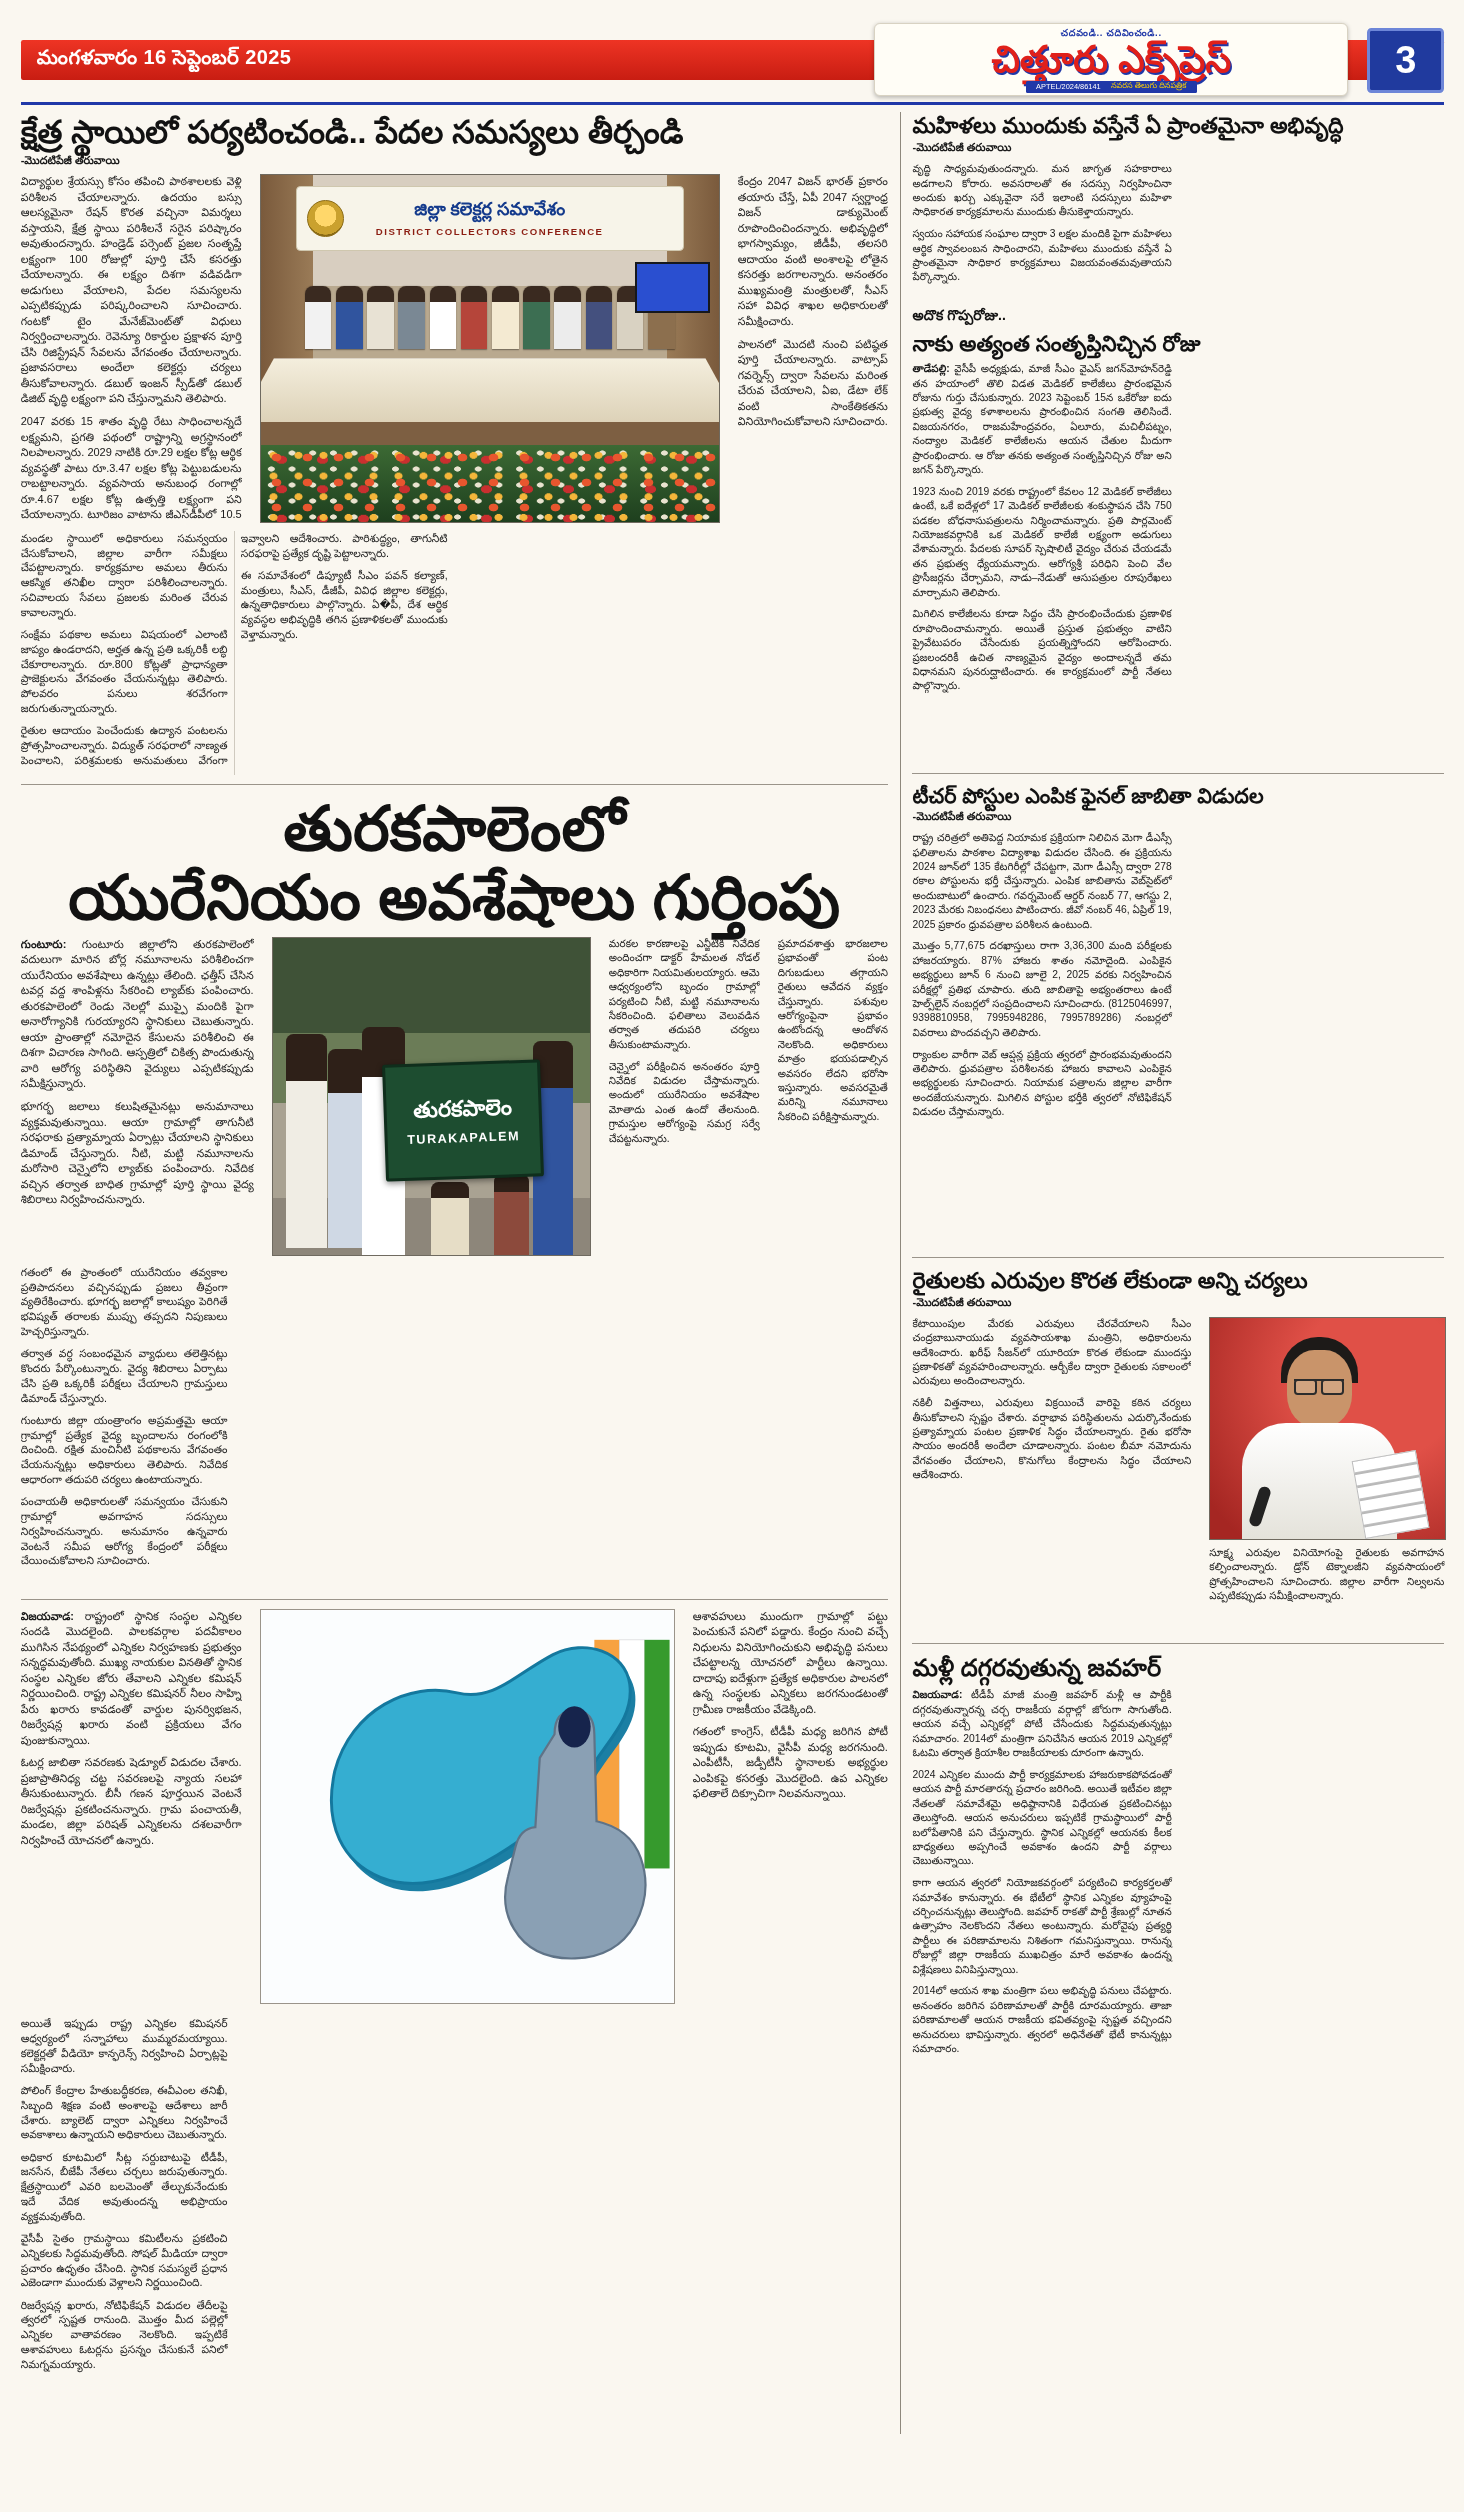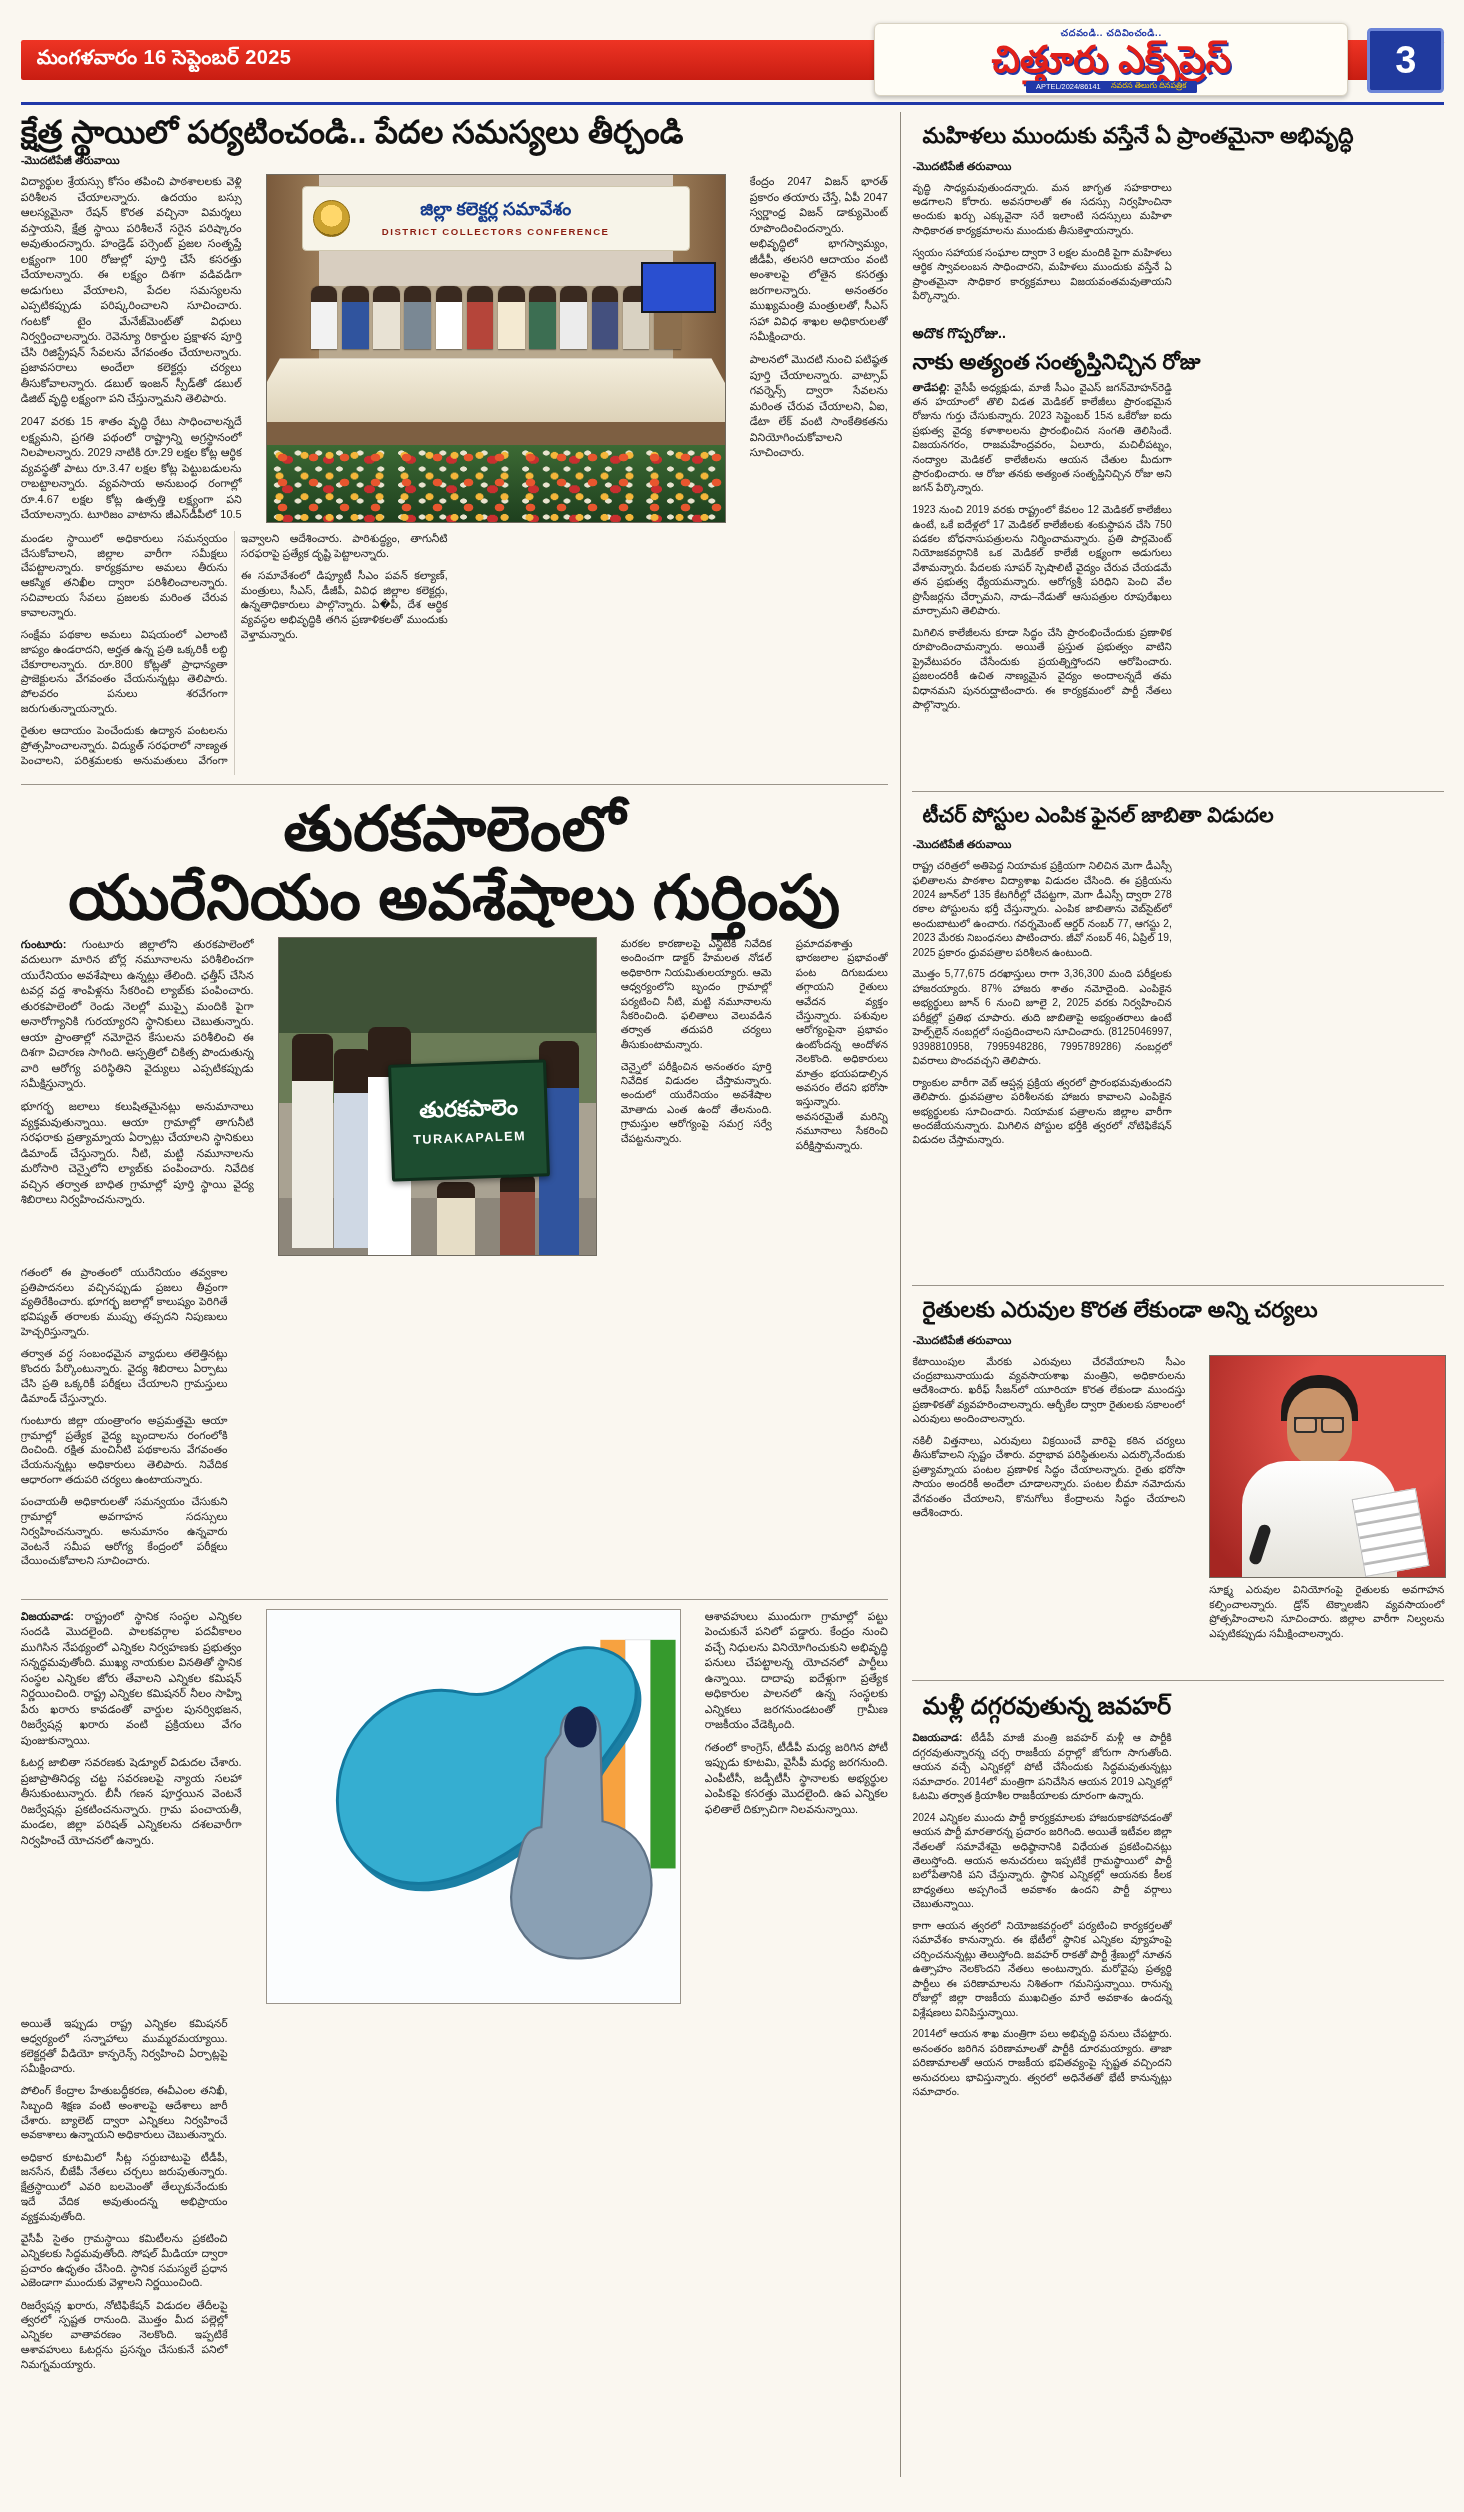--- a/index.html
+++ b/index.html
@@ -39,37 +39,37 @@
     color:#fff;font-size:38px;font-weight:800;
     display:flex;align-items:center;justify-content:center;
   }
   .blue-rule{height:3px;background:#2038a8;margin:5.9px 0 7.4px;}
   
   .content{display:flex;align-items:stretch;}
   .left{width:879px;flex:none;padding-right:11.8px;box-sizing:border-box;}
   .rightcol{flex:1;border-left:0.7px solid #8e887c;padding-left:11.8px;min-width:0;}
   .rule{border-top:0.7px solid #9a948a;margin:8.9px 0;}
   
-  h1,h2,h3{margin:10px;font-weight:800;color:#121212;}
+  h1,h2,h3{margin:0;font-weight:800;color:#121212;}
   .h-collector{font-size:32px;line-height:1.15;margin:1.5px 0 3px;}
   .h-uran{font-size:62px;line-height:1.12;text-align:center;margin:7.4px 0 4.4px;}
   .h-uran span{display:block;}
   .h-elect{font-size:40px;line-height:1.15;margin:3px 0 5.9px;}
   .h-r1{font-size:22px;line-height:1.25;}
   .h-sub{font-size:14px;margin:7.4px 0 4.4px;}
   .h-r2{font-size:21.4px;line-height:1.25;margin:1.5px 0 4.4px;}
   .h-r3{font-size:20.7px;line-height:1.25;}
   .h-r4{font-size:22px;line-height:1.25;}
   .h-r5{font-size:24px;line-height:1.25;}
   .byline{font-size:11px;font-weight:bold;margin:1.5px 0 5.9px;}
   p{margin:0 0 7.4px;text-align:justify;}
   .txt{font-size:11px;line-height:15.5px;overflow:hidden;}
   .rightcol p,.mc{font-size:10.3px;line-height:14.4px;}
   .dateline{font-weight:800;}
-  .row3{display:flex;gap:24px;margin-bottom:7.4px;}
+  .row3{display:flex;gap:18px;margin-bottom:7.4px;}
   .mc{column-gap:13.3px;column-rule:0.7px solid #cfcabf;column-fill:auto;overflow:hidden;text-align:justify;font-size:10.7px;line-height:14.8px;}
   .mc4{column-count:4;}
   .mc2{column-count:2;}
   
   figure{margin:0;position:relative;overflow:hidden;border:0.7px solid #6f6a60;flex:none;background:#ccc;}
   
   .conf{width:458px;height:347px;background:linear-gradient(#d8cec0 0 32%,#b9a98f 32% 58%,#7d5f42 58% 78%,#5e3f2a 78%);}
   .conf-wallL,.conf-wallR{position:absolute;top:0;bottom:40%;width:52px;background:linear-gradient(90deg,#7a5a3c,#9a7b57);}
   .conf-wallL{left:0;} .conf-wallR{right:0;transform:scaleX(-1);}
   .conf-banner{

